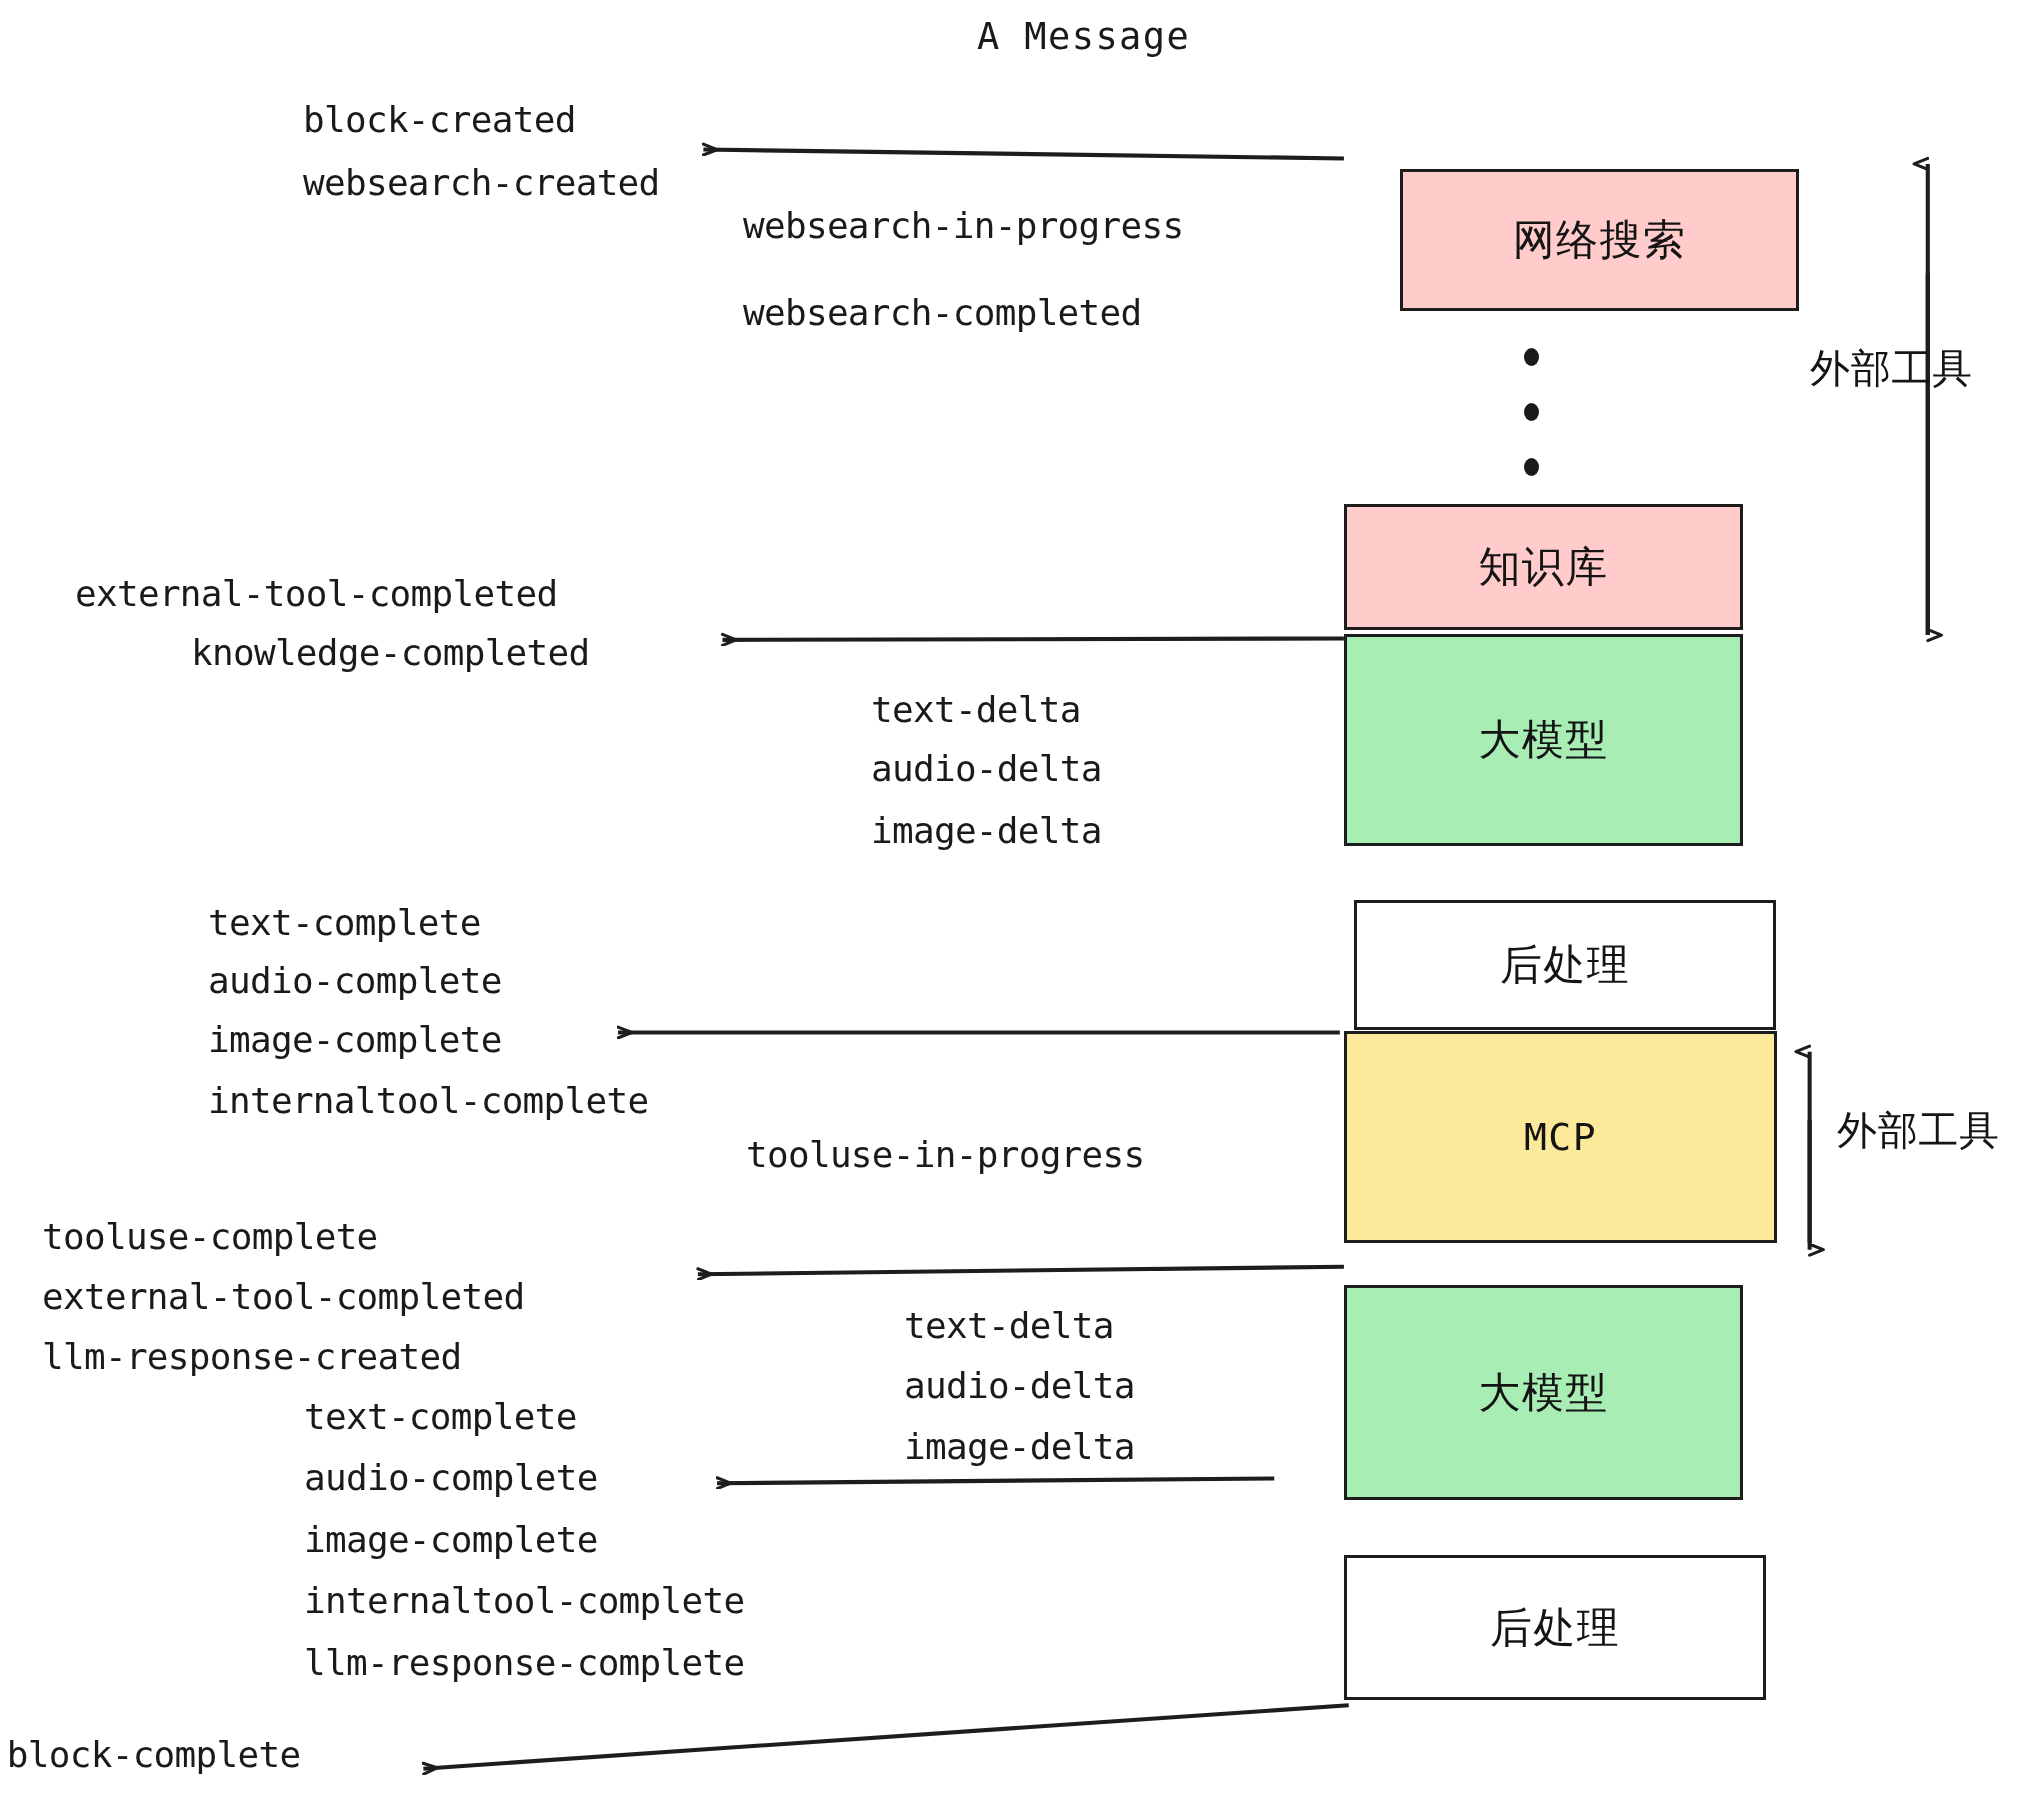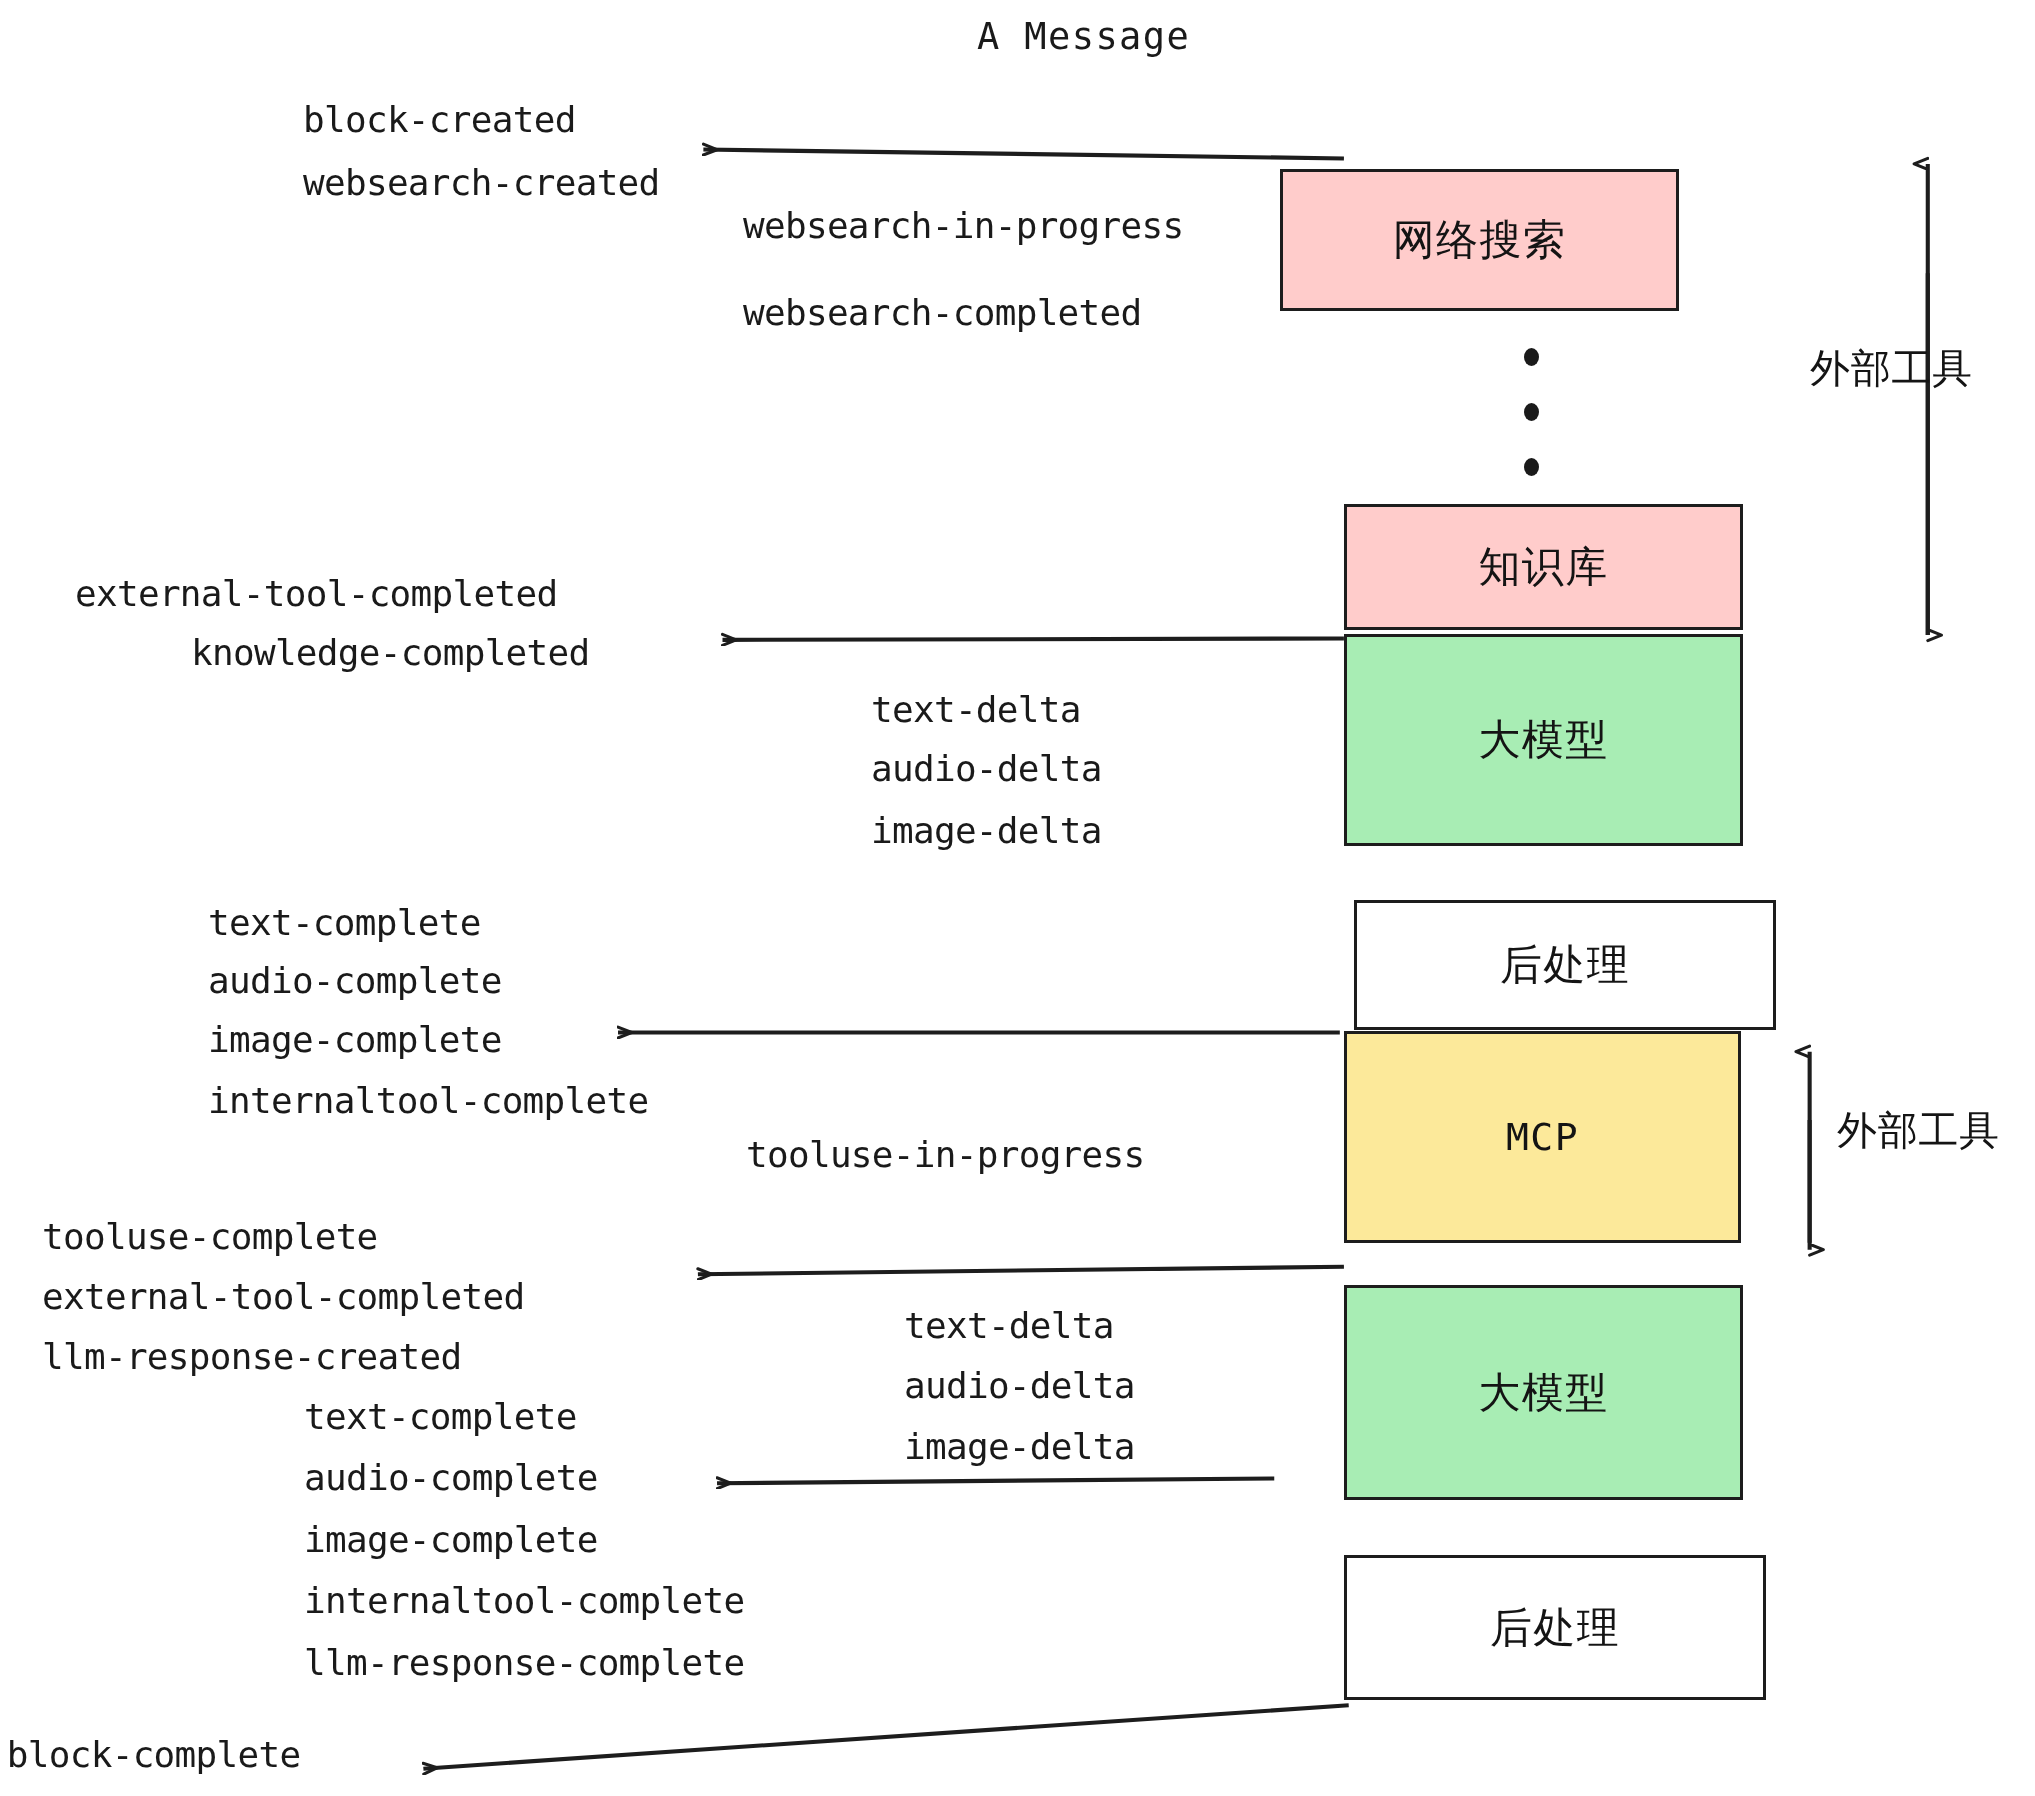--- a/index.html
+++ b/index.html
@@ -96,41 +96,41 @@
 
     <path d="M2823,930 L2823,240" fill="none" stroke="#1d1d1d" stroke-width="6" marker-end="url(#ahu)"></path>
     <path d="M2823,400 L2823,930" fill="none" stroke="#1d1d1d" stroke-width="6" marker-end="url(#ahd)"></path>
 
     <path d="M2650,1820 L2650,1540" fill="none" stroke="#1d1d1d" stroke-width="6" marker-end="url(#ahu)"></path>
     <path d="M2650,1640 L2650,1830" fill="none" stroke="#1d1d1d" stroke-width="6" marker-end="url(#ahd)"></path>
   </svg>
 
   <div class="title" style="left:977px;top:15px;">A Message</div>
 
-  <div class="box" style="left:1280px;top:169px;width:399px;height:142px;background:#FFCCCB;">
+  <div class="box" style="left:1400px;top:169px;width:399px;height:142px;background:#FFCCCB;">
     <span>网络搜索</span>
   </div>
 
   <div class="dot" style="left:1524px;top:348px;"></div>
   <div class="dot" style="left:1524px;top:403px;"></div>
   <div class="dot" style="left:1524px;top:458px;"></div>
 
   <div class="box" style="left:1344px;top:504px;width:399px;height:126px;background:#FFCCCB;font-family:Liberation Mono, monospace;">
     <span>知识库</span>
   </div>
 
   <div class="box" style="left:1344px;top:634px;width:399px;height:212px;background:#A8EDB4;">
     <span>大模型</span>
   </div>
 
   <div class="box" style="left:1354px;top:900px;width:422px;height:130px;background:#FFFFFF;">
     <span>后处理</span>
   </div>
 
-  <div class="box mono" style="left:1344px;top:1031px;width:397px;height:212px;background:#FCE99A;">
+  <div class="box mono" style="left:1344px;top:1031px;width:433px;height:212px;background:#FCE99A;">
     <span>MCP</span>
   </div>
 
   <div class="box" style="left:1344px;top:1285px;width:399px;height:215px;background:#A8EDB4;">
     <span>大模型</span>
   </div>
 
   <div class="box" style="left:1344px;top:1555px;width:422px;height:145px;background:#FFFFFF;">
     <span>后处理</span>
   </div>

